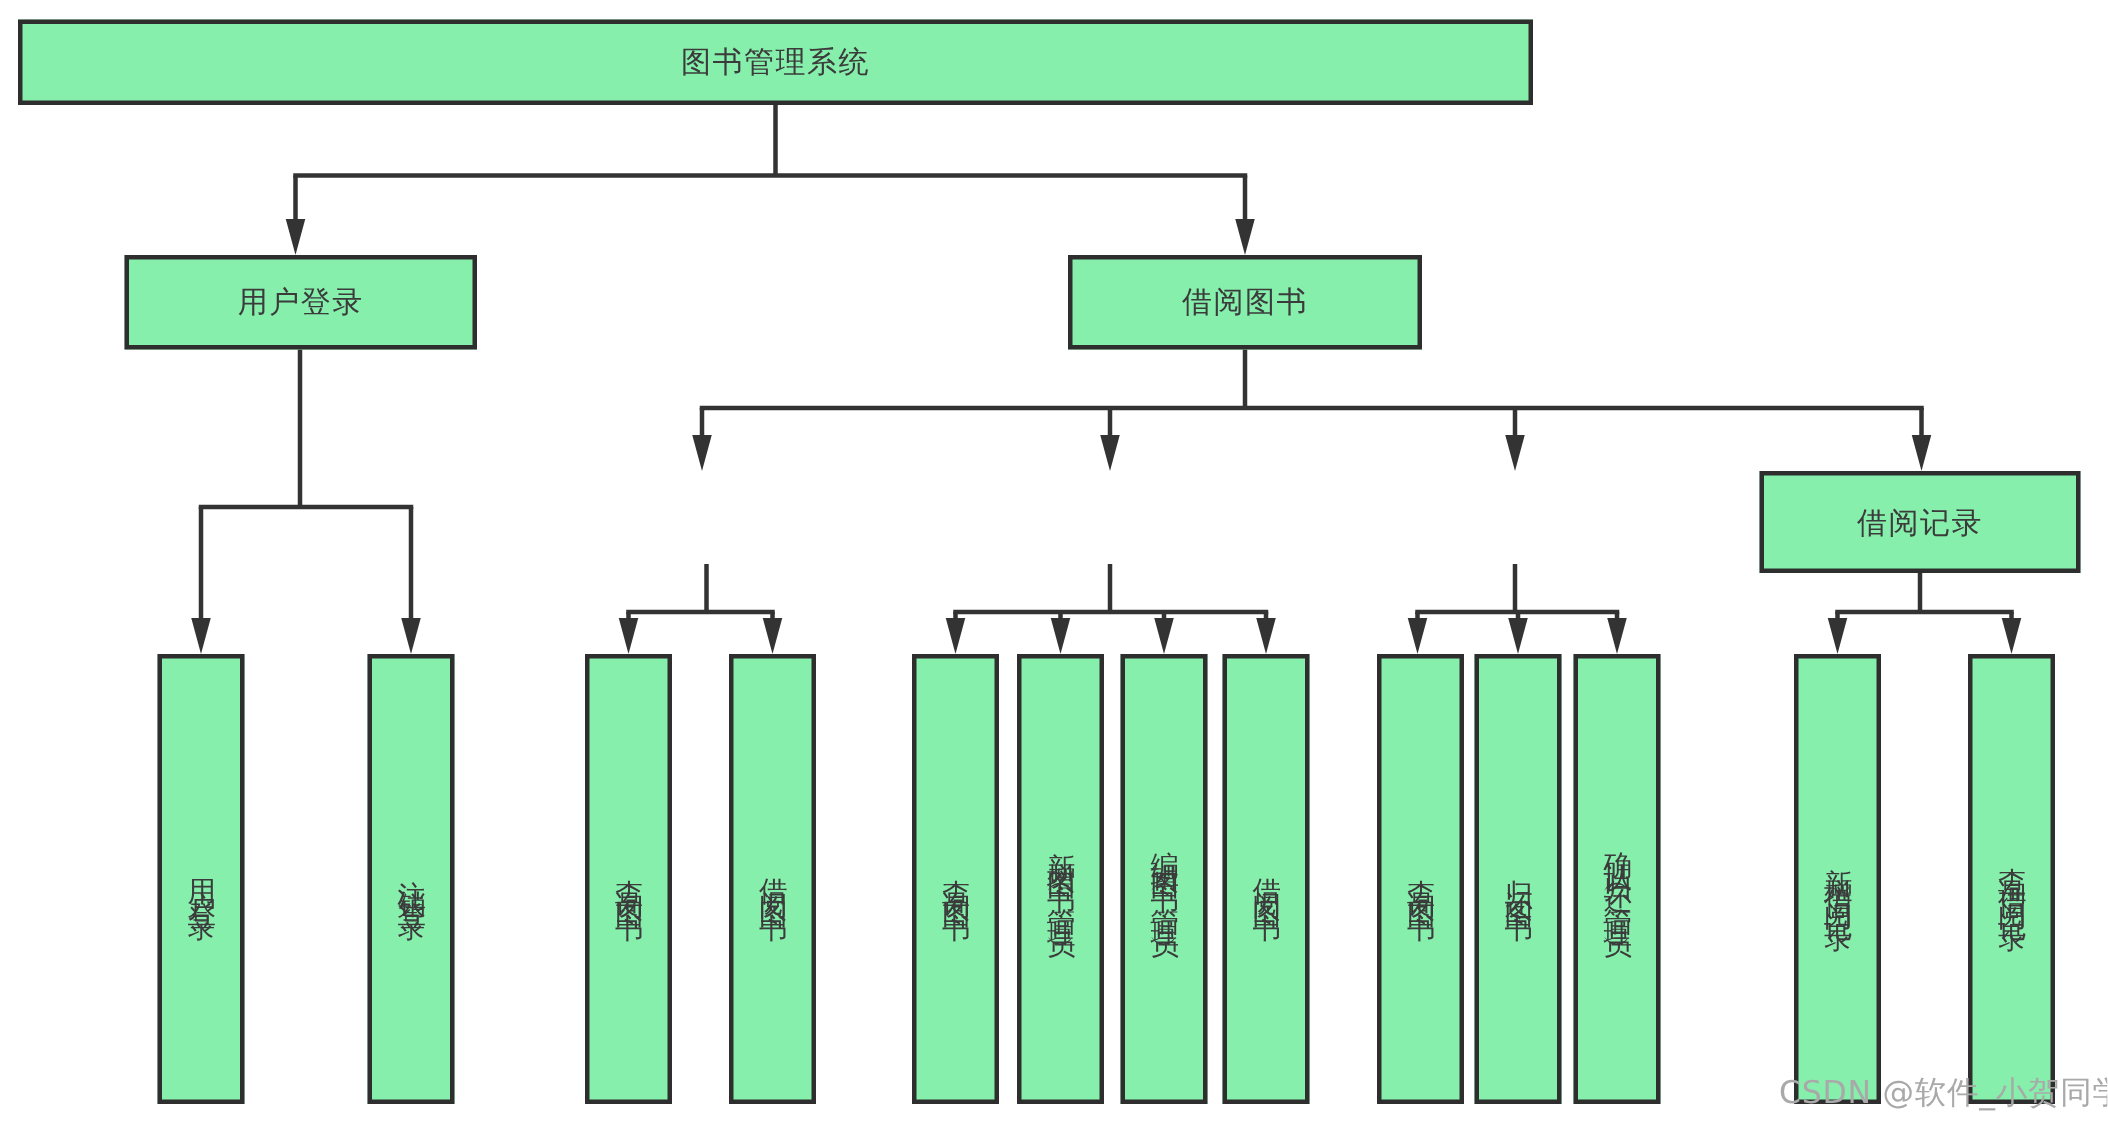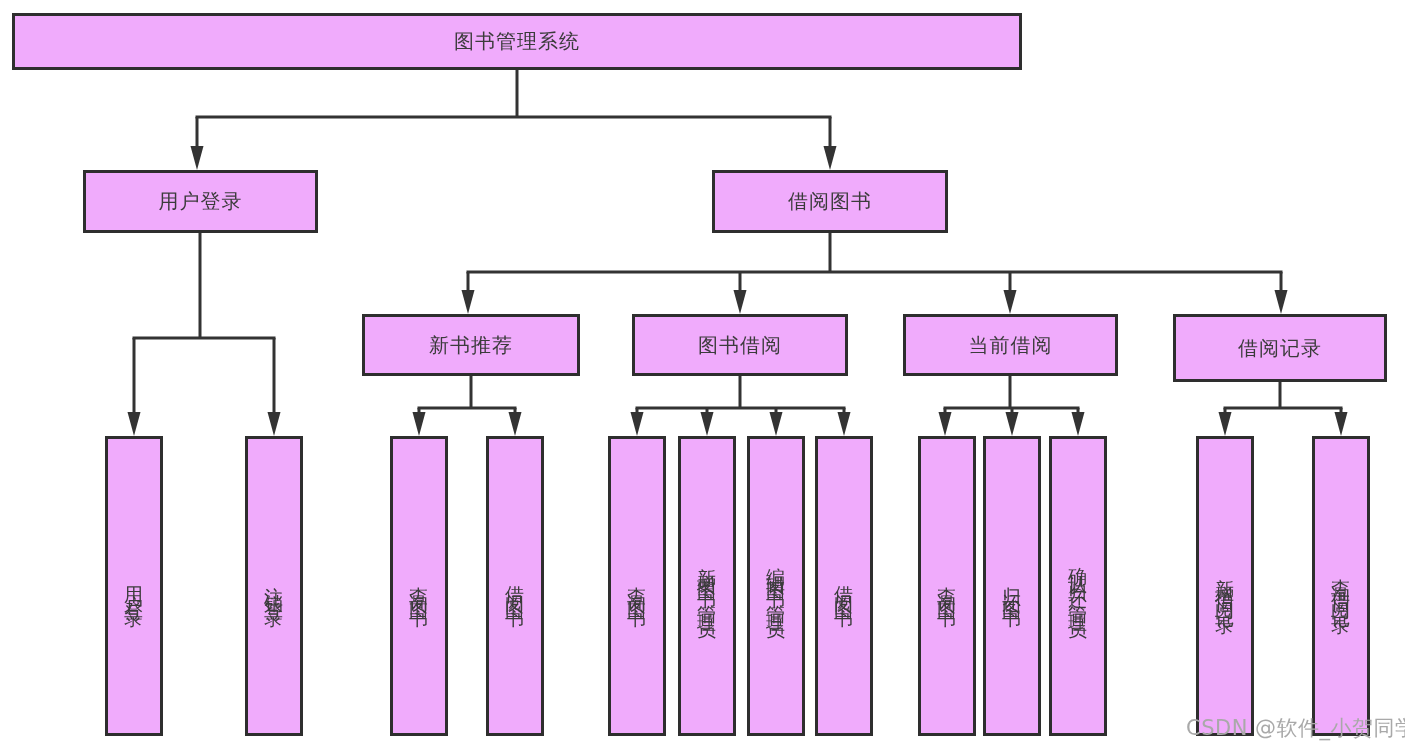--- a/index.html
+++ b/index.html
@@ -11,21 +11,21 @@
     font-family: "DejaVu Sans", sans-serif;
     overflow: hidden;
   }
   .wires { position: absolute; left: 0; top: 0; width: 1405px; height: 747px; }
   .wires line { stroke: #333333; stroke-width: 3; }
   .wires polygon { fill: #333333; }
   .node {
     position: absolute;
     box-sizing: border-box;
     border: 3px solid #2e2e2e;
-    background: #f0abfc;
+    background: #86efac;
     color: #3b3b3b;
     display: flex;
     align-items: center;
     justify-content: center;
     font-size: 20px;
     letter-spacing: 1px;
     white-space: nowrap;
   }
   .leaf {
     writing-mode: vertical-rl;
@@ -123,23 +123,20 @@
       <line x1="1341" y1="408" x2="1341" y2="414"></line>
       <polygon points="1334.5,412 1347.5,412 1341,436"></polygon>
     </g>
   </svg>
 
   <div class="node" style="left:12px; top:13px; width:1010px; height:57px;">图书管理系统</div>
 
   <div class="node" style="left:83px; top:170px; width:235px; height:63px;">用户登录</div>
   <div class="node" style="left:712px; top:170px; width:236px; height:63px;">借阅图书</div>
 
-  <div class="node" style="left:362px; top:314px; width:218px; height:62px;">新书推荐</div>
-  <div class="node" style="left:632px; top:314px; width:216px; height:62px;">图书借阅</div>
-  <div class="node" style="left:903px; top:314px; width:215px; height:62px;">当前借阅</div>
   <div class="node" style="left:1173px; top:314px; width:214px; height:68px;">借阅记录</div>
 
   <div class="node leaf" style="left:105px; top:436px; width:58px; height:300px;">用户登录</div>
   <div class="node leaf" style="left:245px; top:436px; width:58px; height:300px;">注销登录</div>
 
   <div class="node leaf" style="left:390px; top:436px; width:58px; height:300px;">查询图书</div>
   <div class="node leaf" style="left:486px; top:436px; width:58px; height:300px;">借阅图书</div>
 
   <div class="node leaf" style="left:608px; top:436px; width:58px; height:300px;">查询图书</div>
   <div class="node leaf" style="left:678px; top:436px; width:58px; height:300px;">新增图书（管理员）</div>

